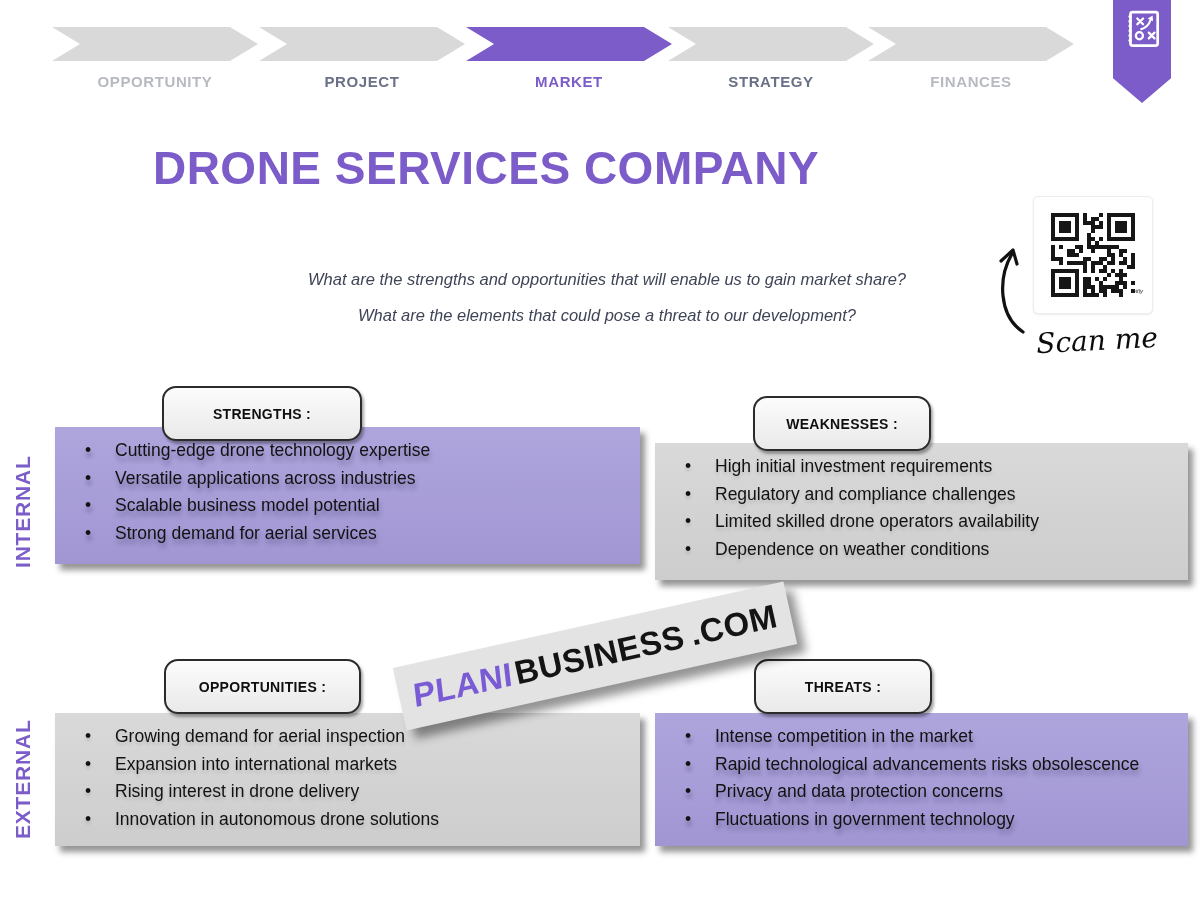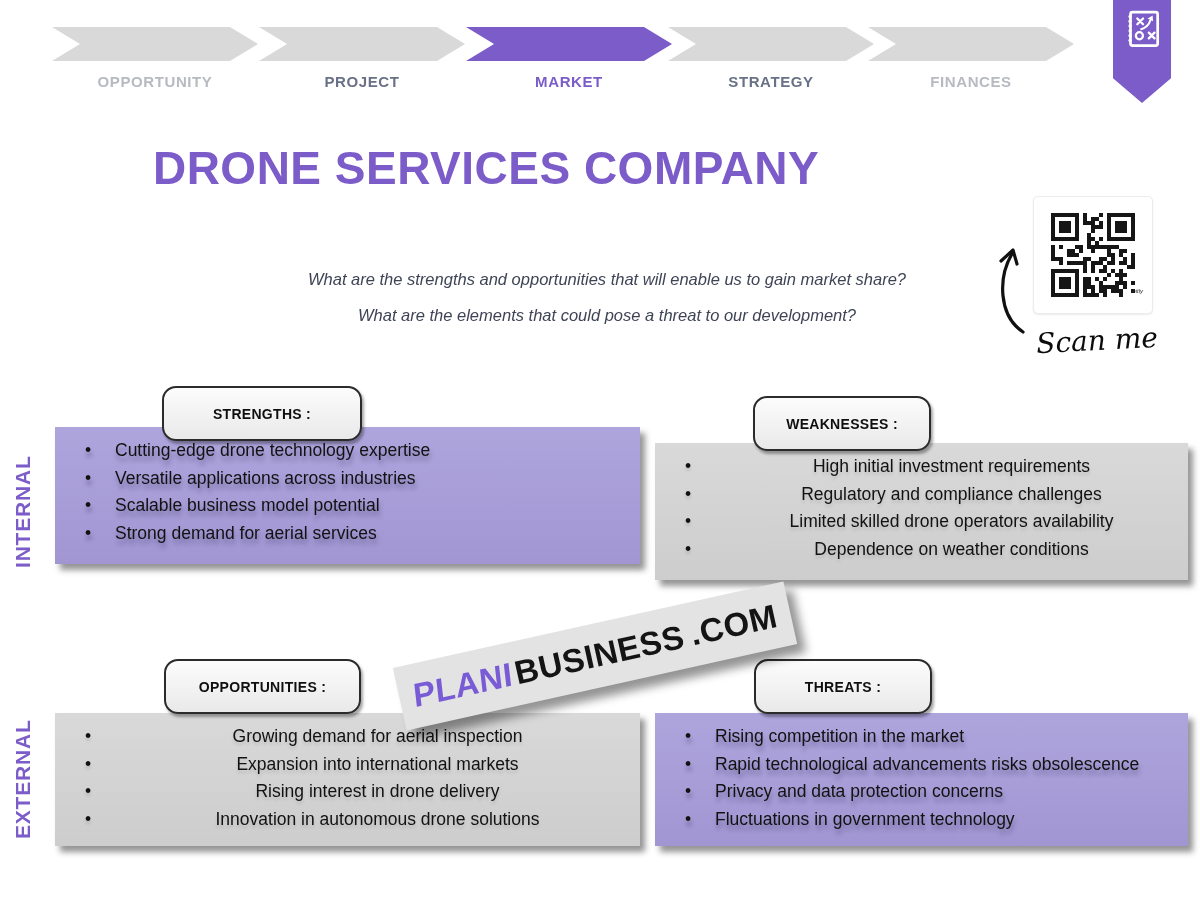--- a/index.html
+++ b/index.html
@@ -56,21 +56,21 @@
     box-shadow:2px 3px 3px rgba(0,0,0,.35);
     display:flex;align-items:center;justify-content:center;
     font-size:14px;font-weight:700;color:#0f0f0f;letter-spacing:.3px;z-index:2;}
   .qbox{position:absolute;box-shadow:5px 6px 6px rgba(0,0,0,.42);padding-top:10px;box-sizing:border-box;z-index:1;}
   .qbox.purple{background:linear-gradient(180deg,var(--purple-box-top),var(--purple-box-bottom));}
   .qbox.gray{background:linear-gradient(180deg,var(--gray-box-top),var(--gray-box-bottom));}
   .bullets{list-style:none;margin:0;padding:0;}
   .bullets li{position:relative;padding-left:60px;font-size:17.5px;line-height:27.5px;color:#121212;}
   .bullets li::before{content:"\2022";position:absolute;left:30px;}
   .qbox.purple .bullets li{text-shadow:1px 5px 4px rgba(55,50,95,.40);}
-  .qbox.gray .bullets li{text-shadow:0 3px 3px rgba(90,90,90,.18);text-align:center;}
+  .qbox.gray .bullets li{text-shadow:0 3px 3px rgba(90,90,90,.18);}
 
   
   .side-label{position:absolute;left:8px;width:30px;display:flex;align-items:center;justify-content:center;
     writing-mode:vertical-rl;transform:rotate(180deg);
     font-size:21px;font-weight:700;letter-spacing:.8px;color:var(--accent);}
   .side-internal{top:443px;height:137px;}
   .side-external{top:713px;height:133px;}
 
   
   .watermark{position:absolute;left:395px;top:624px;width:400px;height:64px;background:#E3E3E3;
@@ -301,21 +301,21 @@
     <li>Growing demand for aerial inspection</li>
     <li>Expansion into international markets</li>
     <li>Rising interest in drone delivery</li>
     <li>Innovation in autonomous drone solutions</li>
   </ul>
 </div>
 
 <div class="qhead" style="left:754px;top:659px;width:174px">THREATS :</div>
 <div class="qbox purple" style="left:655px;top:713px;width:533px;height:133px">
   <ul class="bullets">
-    <li>Rising competition in the market</li>
+    <li>Intense competition in the market</li>
     <li>Rapid technological advancements risks obsolescence</li>
     <li>Privacy and data protection concerns</li>
     <li>Fluctuations in government technology</li>
   </ul>
 </div>
 
 <div class="watermark">
   <span class="wm-primary">PLANI</span>
     <span class="wm-secondary">BUSINESS</span>
     <span class="wm-tld">.COM</span>

